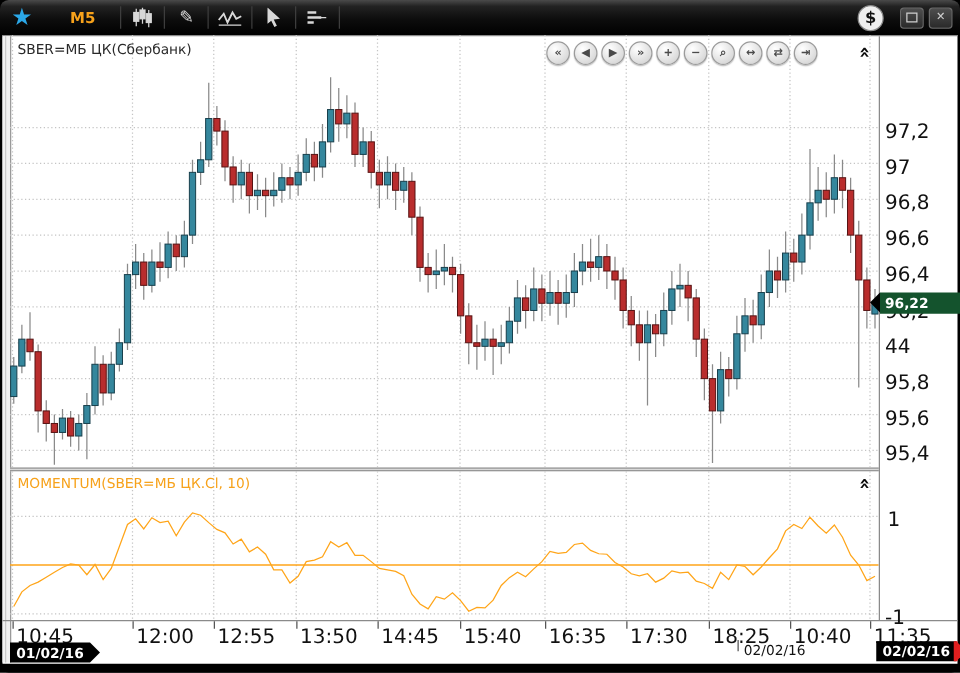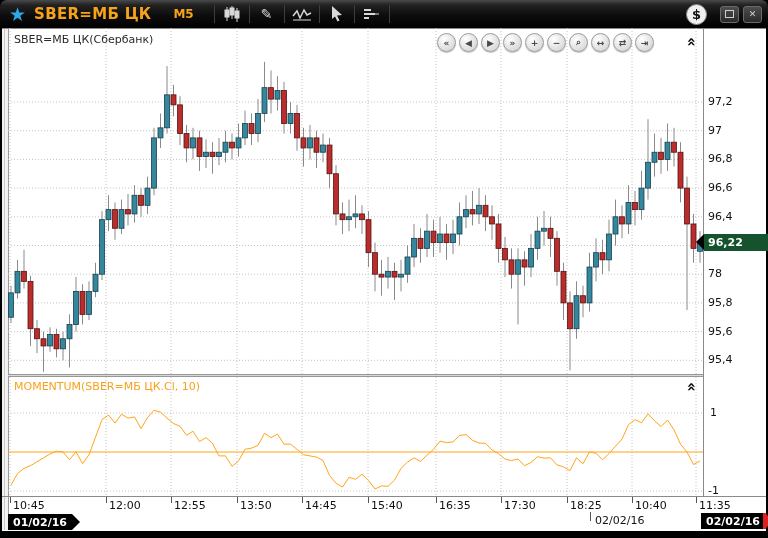--- a/index.html
+++ b/index.html
@@ -40,21 +40,21 @@
   #taxis-border{position:absolute;left:2px;top:496px;width:764px;height:1px;background:#8a8a8a;}
   
   #nav-bar{position:absolute;left:437px;top:33px;display:flex;gap:3px;}
   .navbtn{width:19px;height:19px;border-radius:50%;border:1px solid #9b9b9b;box-sizing:border-box;
     background:radial-gradient(circle at 35% 30%,#ffffff,#d9d9d9 75%,#c4c4c4);
     color:#4a4a4a;font-size:9px;font-weight:bold;display:flex;align-items:center;justify-content:center;
     box-shadow:0 1px 1px rgba(0,0,0,.25);}
   .chev{position:absolute;font-size:15px;font-weight:bold;color:#0a0a0a;
     transform:rotate(-90deg);line-height:12px;}
   
-  .ylab,.tlab,.mlab{position:absolute;font-size:11px;color:#111;}
+  .ylab,.tlab,.mlab{position:absolute;font-size:16px;color:#111;}
   .tick{position:absolute;width:1px;height:6px;background:#555;top:497px;}
   
   #pricebadge{position:absolute;left:704px;top:234px;width:60px;height:17px;background:#14532d;
     color:#fff;font-size:11px;font-weight:bold;display:flex;align-items:center;padding-left:4px;}
   #pricebadge:before{content:"";position:absolute;left:-8px;top:0;
     border-top:8.5px solid transparent;border-bottom:8.5px solid transparent;border-right:8px solid #000;}
   
   .datebadge{position:absolute;background:#000;color:#fff;font-size:11px;font-weight:bold;
     height:16px;display:flex;align-items:center;padding:0 5px;}
   #date-left:after{content:"";position:absolute;right:-8px;top:0;
@@ -65,21 +65,20 @@
   #date-mid{position:absolute;font-size:11px;color:#111;}
   #date-mid-tick{position:absolute;width:1px;height:9px;background:#555;}
 </style>
 </head>
 <body>
 
 <div id="window">
 
   <div id="titlebar">
     <span class="star">★</span>
-    <span class="sym">SBER=МБ ЦК</span>
     <span class="tf">M5</span>
     <div id="tb-icons">
         <div class="tbdiv"></div>
         <span class="tbico">
           <svg width="18" height="16">
             <g stroke="#d8d8d8" fill="#d8d8d8">
               <line x1="4" y1="1" x2="4" y2="15"></line>
               <rect x="2" y="4" width="4" height="7"></rect>
               <line x1="9" y1="0" x2="9" y2="13"></line>
               <rect x="7" y="2" width="4" height="7"></rect>
@@ -407,21 +406,21 @@
     <div id="plot-rborder"></div>
     <div id="taxis-border"></div>
 
     <div id="yaxis">
         <div class="ylab" style="left: 708px; top: 95px;">97,2</div>
         <div class="ylab" style="left: 708px; top: 123.7px;">97</div>
         <div class="ylab" style="left: 708px; top: 152.4px;">96,8</div>
         <div class="ylab" style="left: 708px; top: 181.1px;">96,6</div>
         <div class="ylab" style="left: 708px; top: 209.8px;">96,4</div>
         <div class="ylab" style="left: 708px; top: 238.5px;">96,2</div>
-        <div class="ylab" style="left: 708px; top: 267.2px;">78</div>
+        <div class="ylab" style="left: 708px; top: 267.2px;">44</div>
         <div class="ylab" style="left: 708px; top: 295.9px;">95,8</div>
         <div class="ylab" style="left: 708px; top: 324.6px;">95,6</div>
         <div class="ylab" style="left: 708px; top: 353.3px;">95,4</div>
       </div>
     <div class="mlab" style="left:710px;top:406px;">1</div>
     <div class="mlab" style="left:708px;top:484px;">-1</div>
     <div id="pricebadge">96,22</div>
 
     <div id="taxis">
         <div class="tick" style="left: 10px;"></div>

